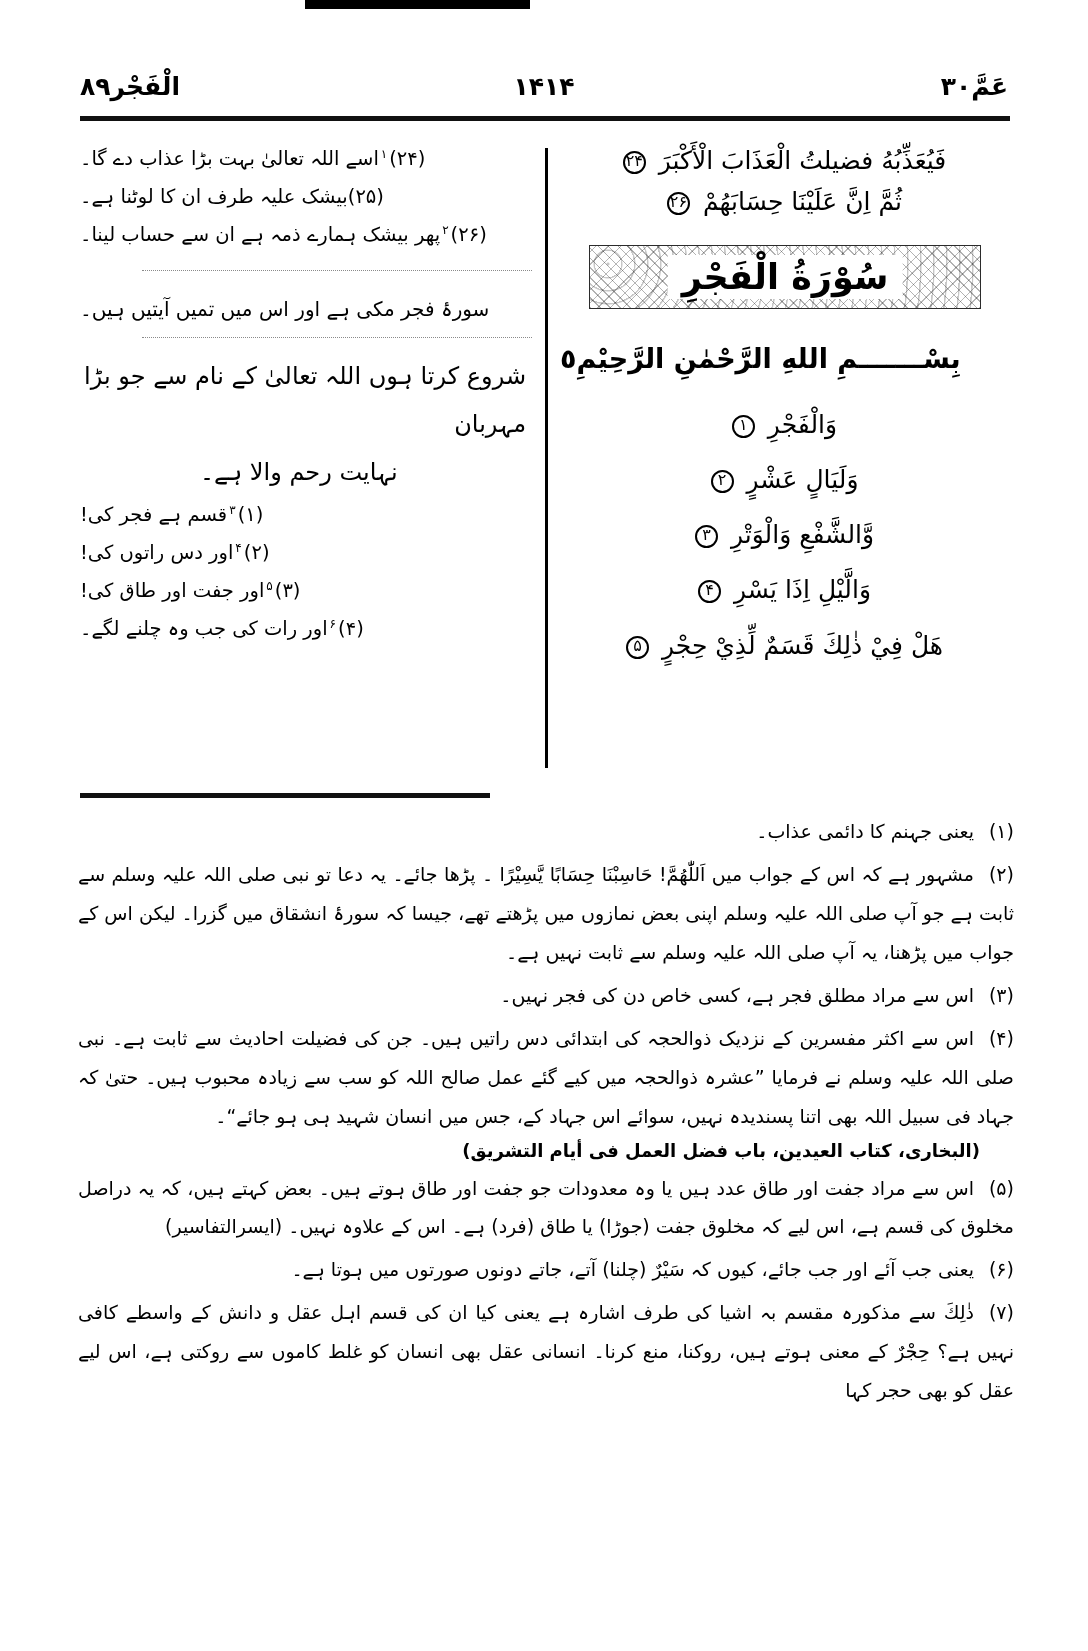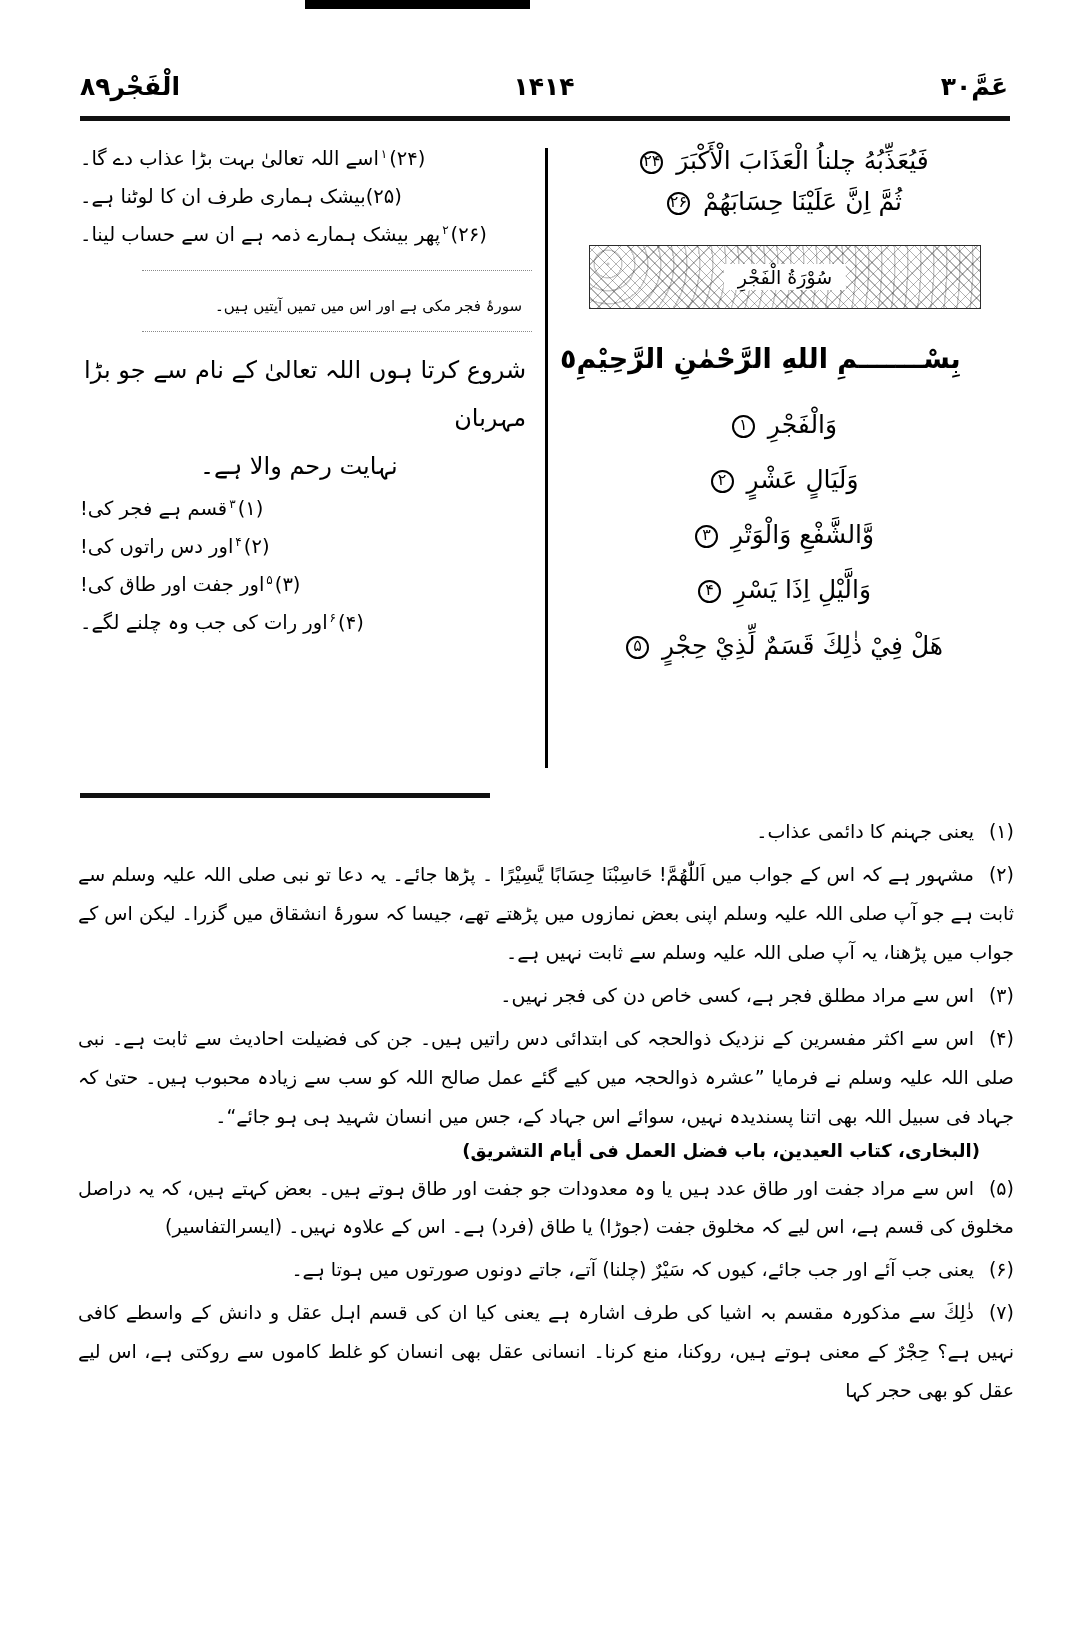--- a/index.html
+++ b/index.html
@@ -121,22 +121,22 @@
       repeating-radial-gradient(circle at 18px 18px, rgba(0,0,0,0.22) 0px, rgba(0,0,0,0.22) 1px, rgba(255,255,255,0) 2px, rgba(255,255,255,0) 13px),
       #ffffff;
   }
   .surah-banner .plate {
     position: absolute;
     left: 50%;
     top: 50%;
     transform: translate(-50%, -50%);
     background: #ffffff;
     padding: 2px 14px;
-    font-size: 19px;
-    font-weight: normal;
+    font-size: 35px;
+    font-weight: bold;
     direction: rtl;
     white-space: nowrap;
   }
   .basmala {
     margin-top: 34px;
     font-size: 27px;
     direction: rtl;
     text-align: left;
     white-space: nowrap;
     font-weight: 600;
@@ -168,23 +168,23 @@
     vertical-align: super;
     margin: 0 2px;
   }
   .urdu-dotrule {
     width: 390px;
     margin: 16px 0 14px auto;
     border-top: 1px dotted #8a8a8a;
     height: 0;
   }
   .surah-intro {
-    font-size: 15px;
-    direction: rtl;
-    text-align: right;
+    font-size: 20px;
+    direction: rtl;
+    text-align: left;
     white-space: nowrap;
     margin: 26px 0 6px 0;
     padding-right: 10px;
   }
   .basmala-urdu {
     font-size: 24px;
     direction: rtl;
     text-align: right;
     line-height: 2.0;
     padding-right: 6px;
@@ -247,21 +247,21 @@
   </div>
   <div class="header-rule"></div>
 
   <div class="columns">
 
     <div class="col-divider"></div>
 
     <div class="col-arabic">
 
       <div class="ayah-line">
-        <span>فَيُعَذِّبُهُ چلناُ الْعَذَابَ الْأَكْبَرَ</span>
+        <span>فَيُعَذِّبُهُ فضیلتُ الْعَذَابَ الْأَكْبَرَ</span>
         <span class="num">۲۴</span>
       </div>
       <div class="ayah-line">
         <span>ثُمَّ اِنَّ عَلَيْنَا حِسَابَهُمْ</span>
         <span class="num">۲۶</span>
       </div>
 
       <div class="surah-banner">
         <div class="plate">سُوْرَةُ الْفَجْرِ</div>
       </div>
@@ -292,21 +292,21 @@
       </div>
 
     </div>
 
     <div class="col-urdu">
 
       <div class="urdu-line">
         <span class="vnum">(۲۴)</span><sup class="fn">۱</sup><span>اسے اللہ تعالیٰ بہت بڑا عذاب دے گا۔</span>
       </div>
       <div class="urdu-line">
-        <span class="vnum">(۲۵)</span><span>بیشک ہماری طرف ان کا لوٹنا ہے۔</span>
+        <span class="vnum">(۲۵)</span><span>بیشک علیہ طرف ان کا لوٹنا ہے۔</span>
       </div>
       <div class="urdu-line">
         <span class="vnum">(۲۶)</span><sup class="fn">۲</sup><span>پھر بیشک ہمارے ذمہ ہے ان سے حساب لینا۔</span>
       </div>
 
       <div class="urdu-dotrule"></div>
 
       <div class="surah-intro">سورۂ فجر مکی ہے اور اس میں تمیں آیتیں ہیں۔</div>
 
       <div class="urdu-dotrule"></div>

